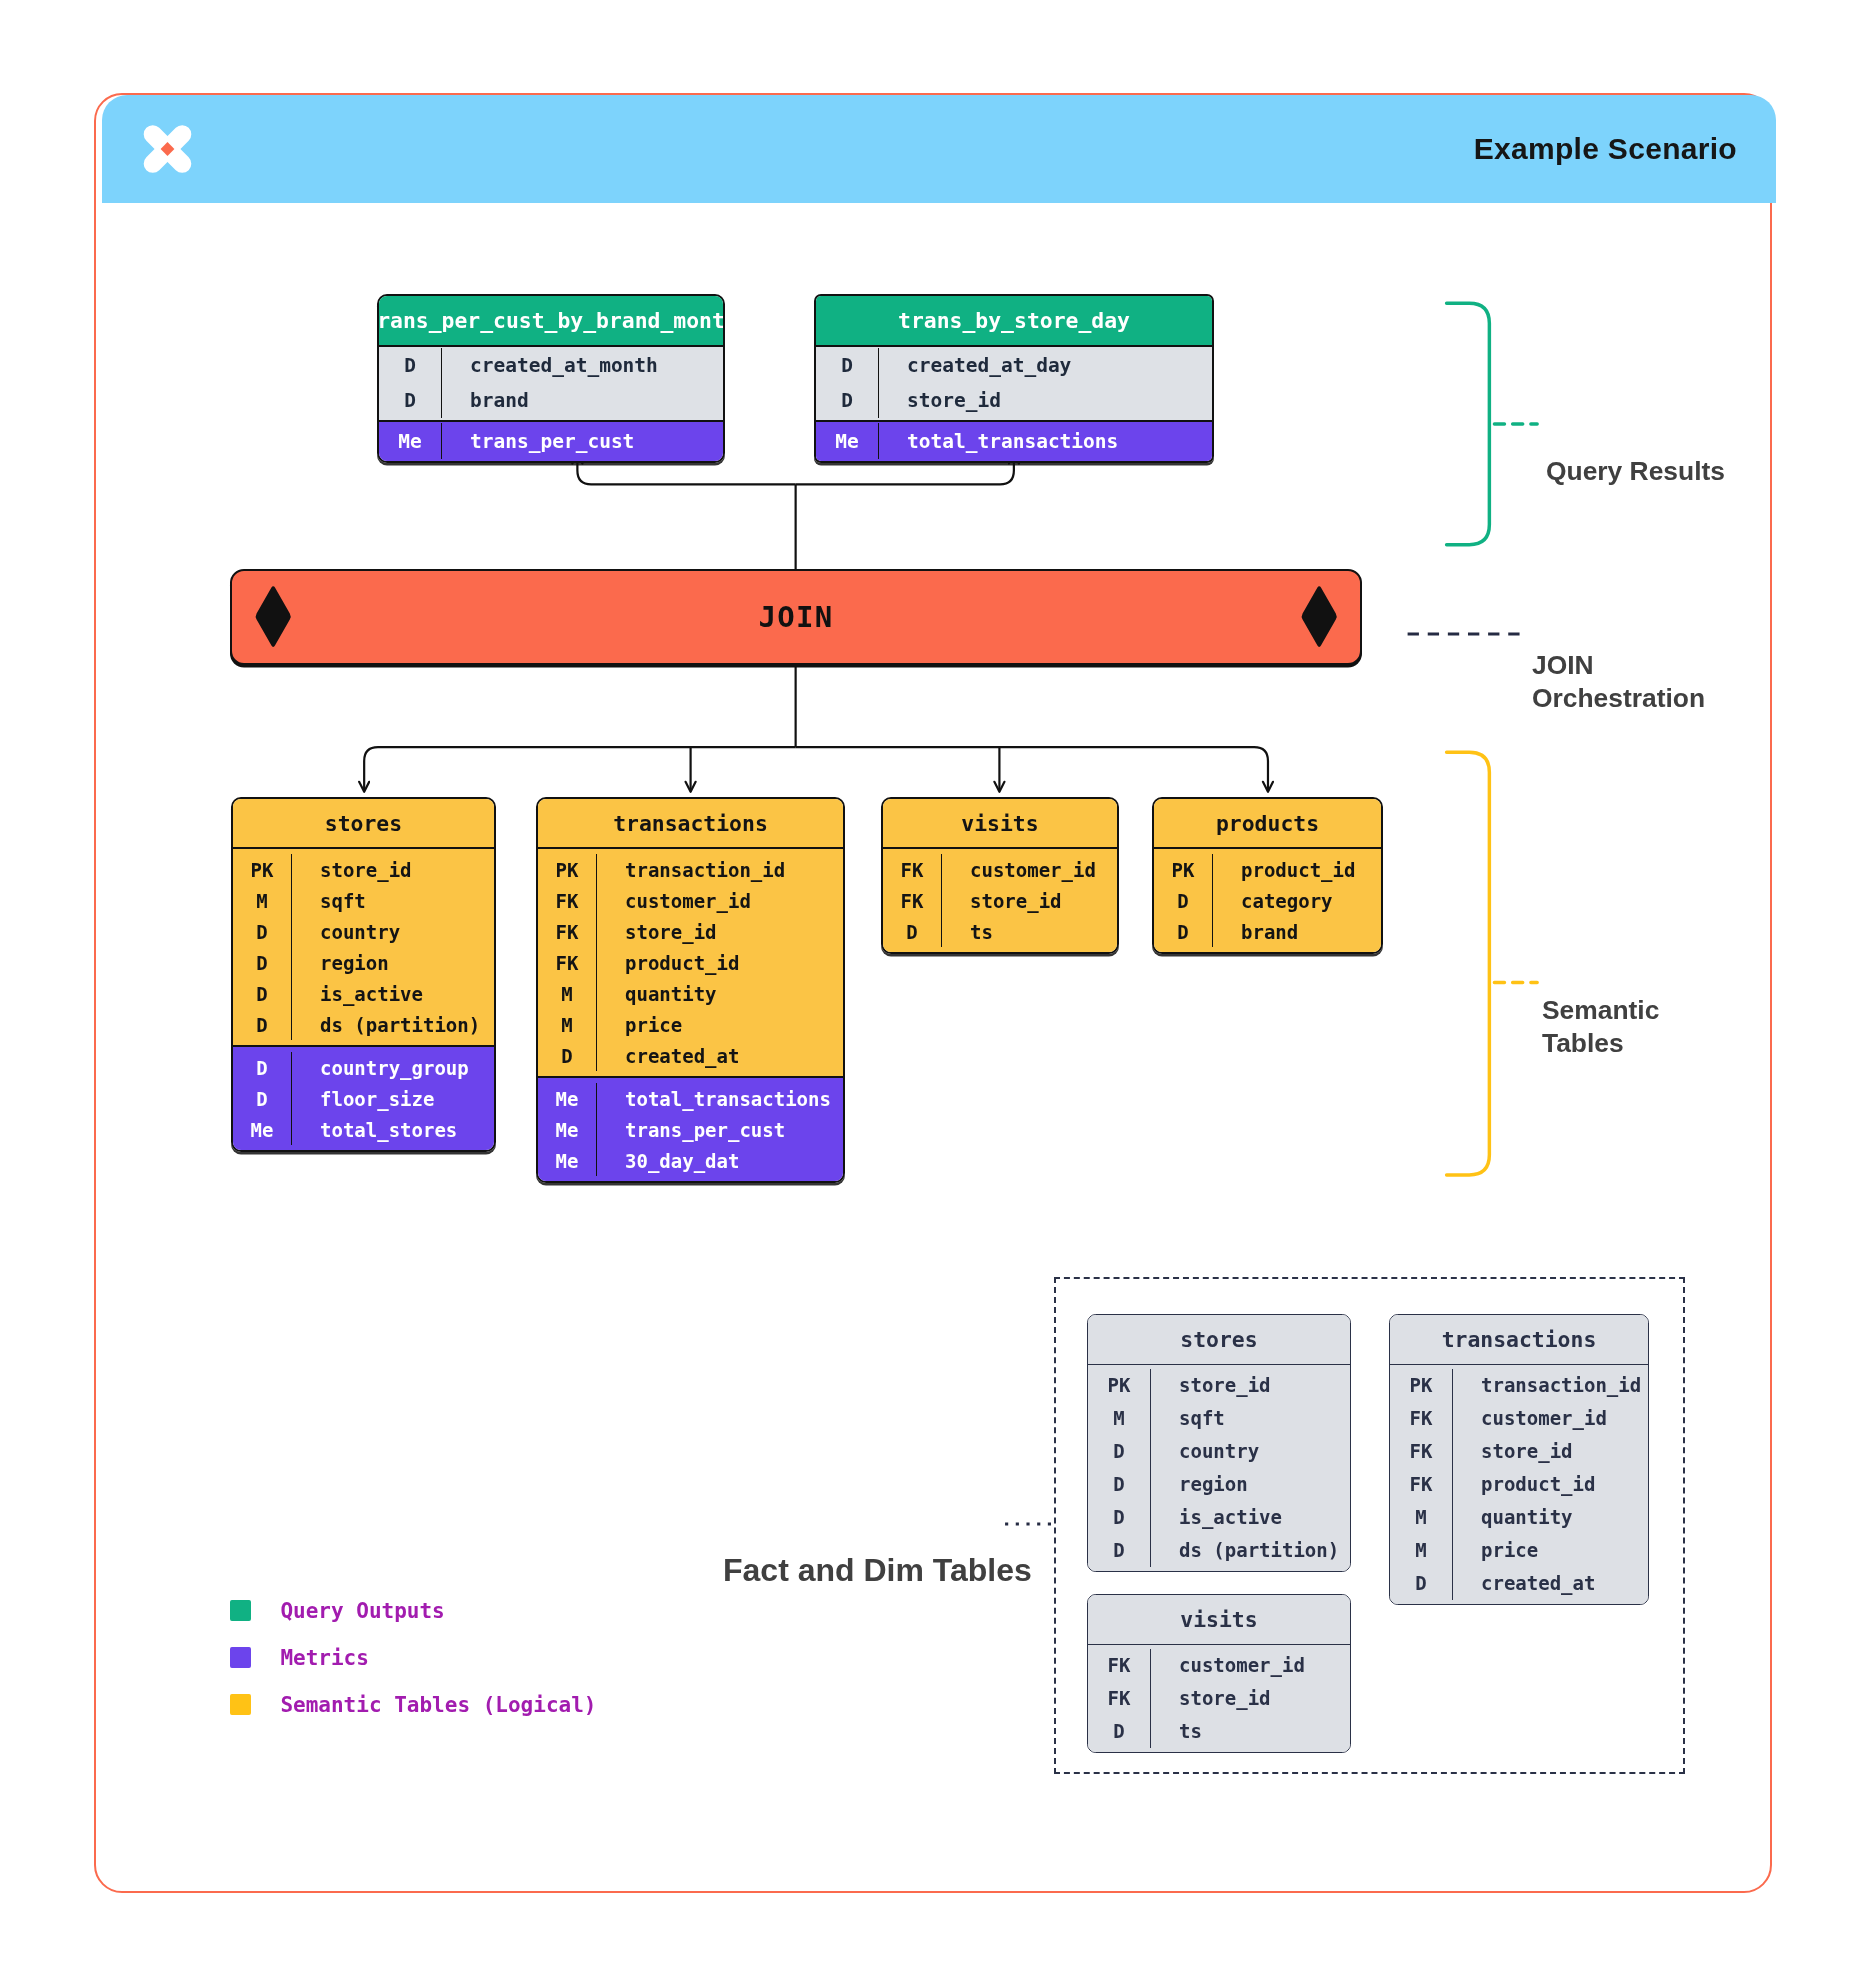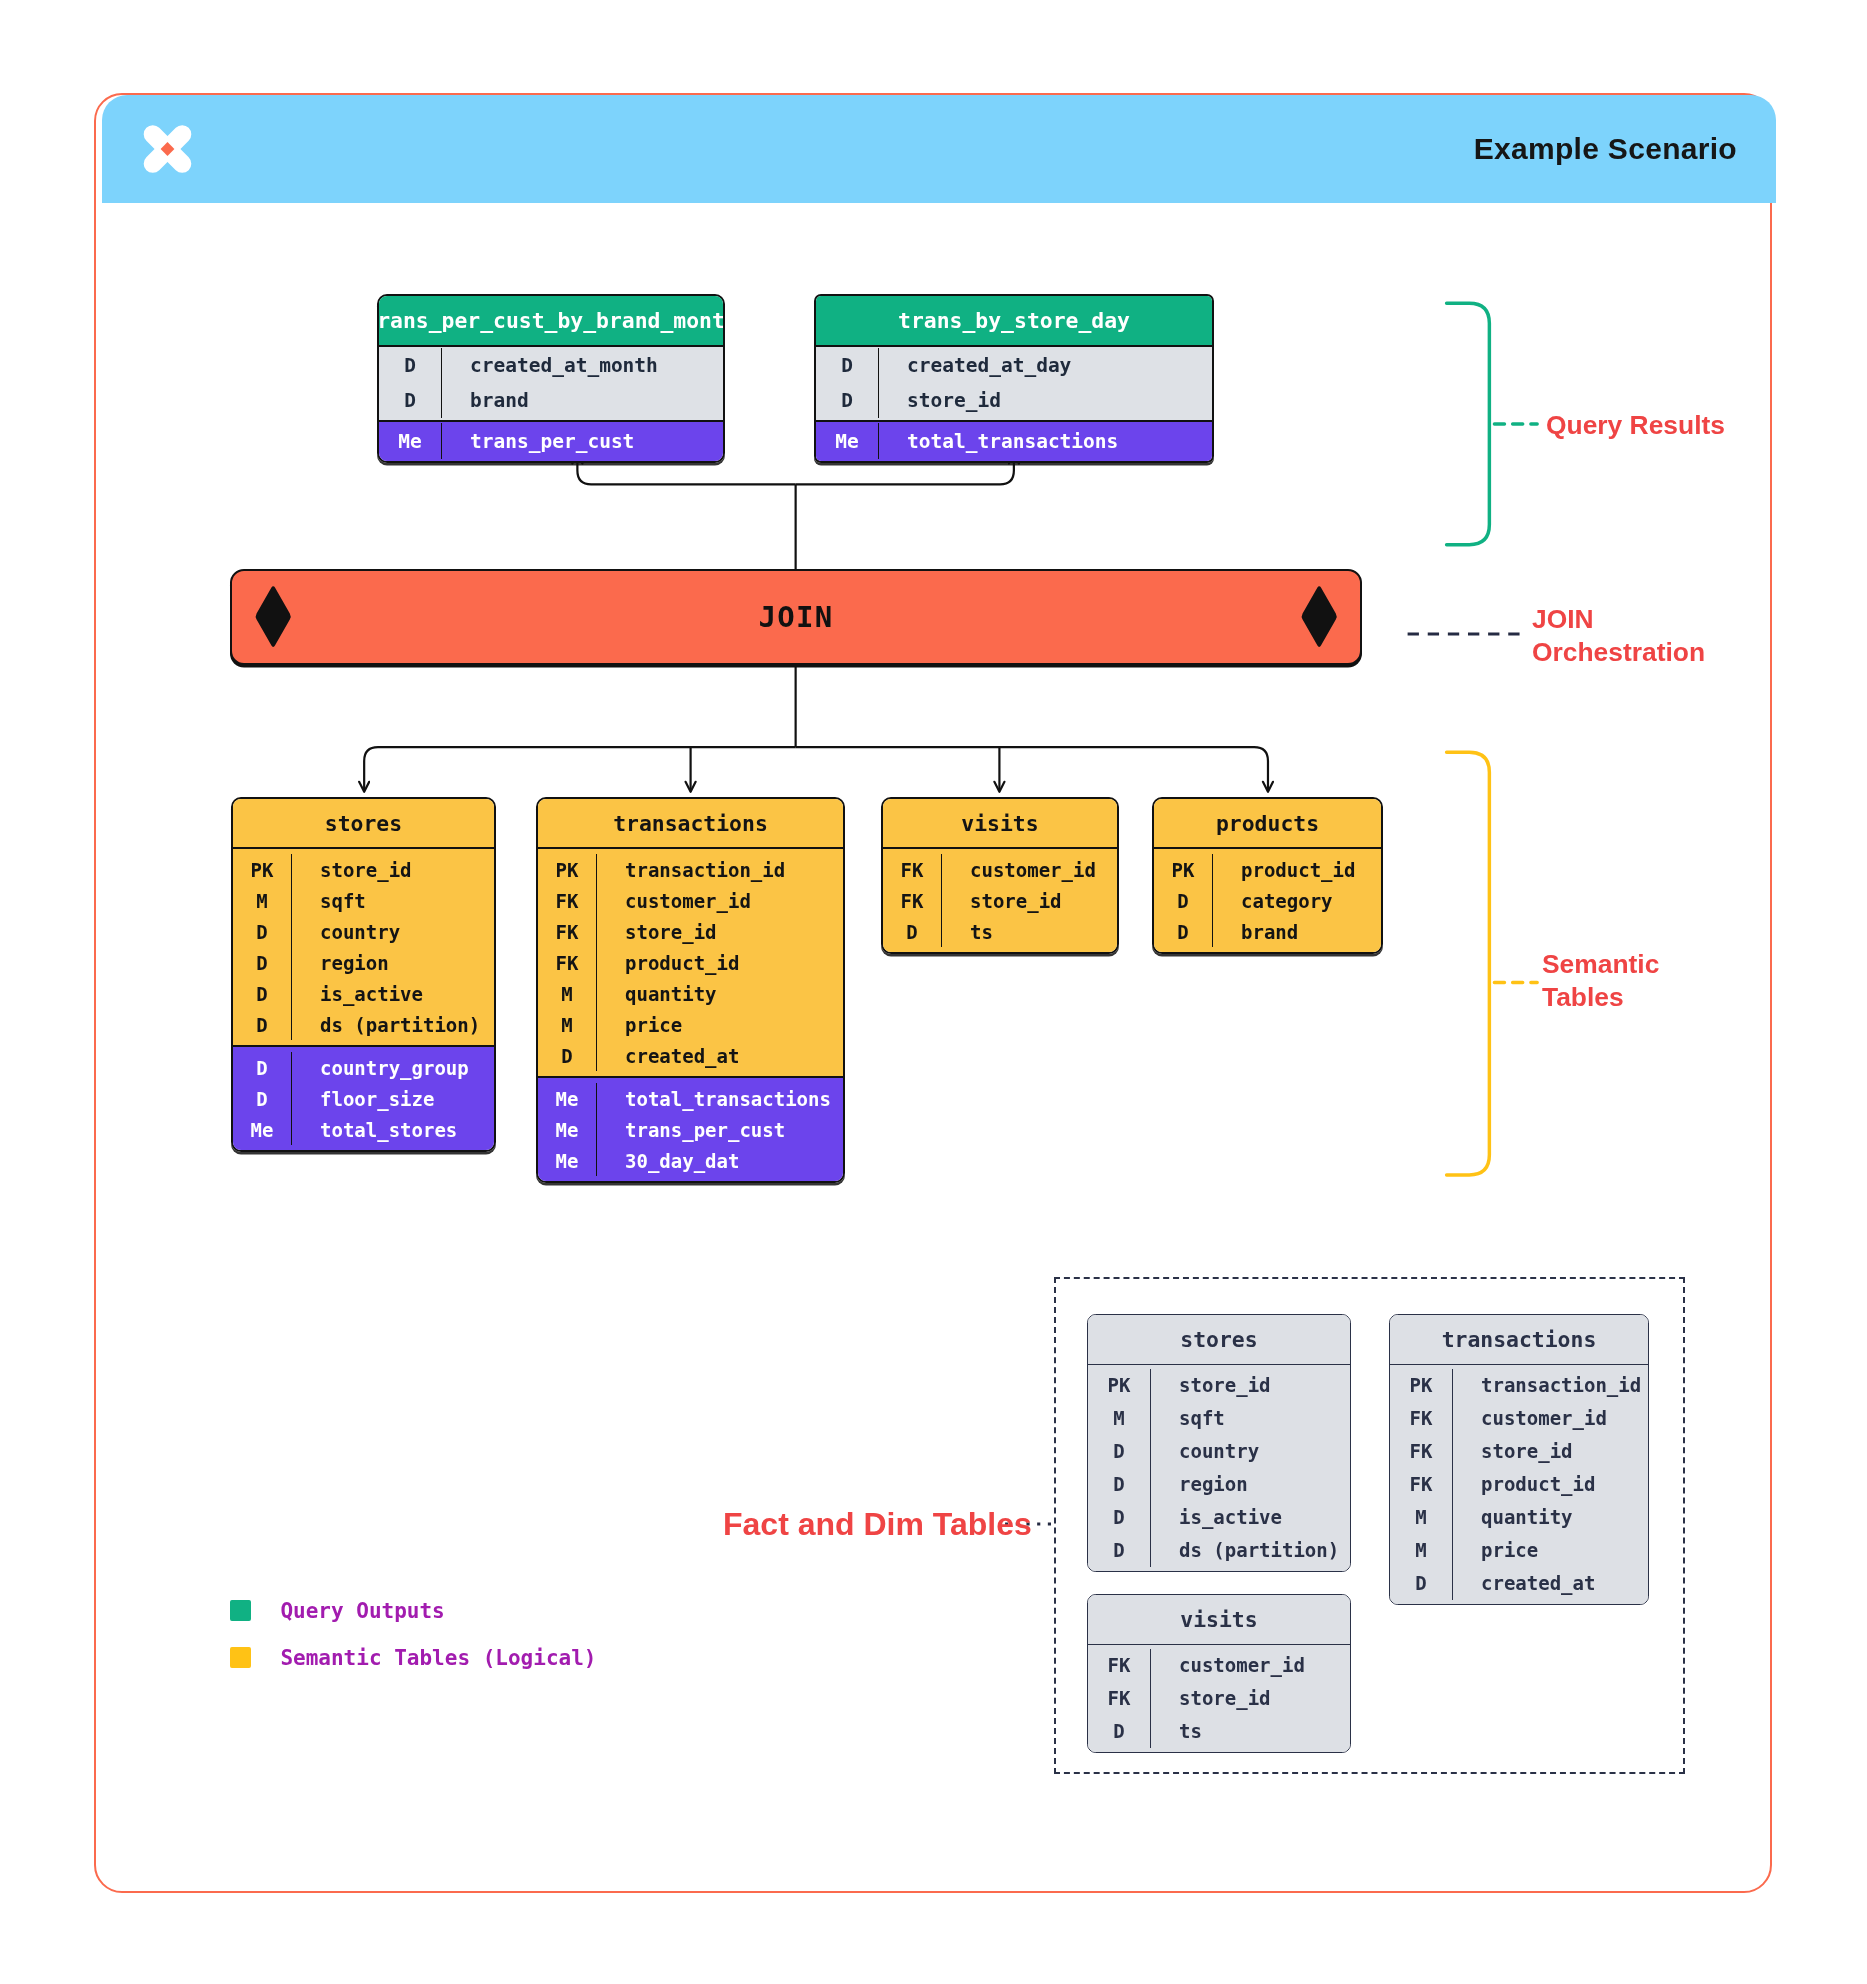--- a/index.html
+++ b/index.html
@@ -65,21 +65,21 @@
   .t-qr-1{left:814px;top:294px;width:400px;border-radius:7px;}
   .t-sem-0{left:231px;top:797px;width:265px;}
   .t-sem-1{left:536px;top:797px;width:309px;}
   .t-sem-2{left:881px;top:797px;width:238px;}
   .t-sem-3{left:1152px;top:797px;width:231px;}
   .t-norm-0{left:1087px;top:1314px;width:264px;}
   .t-norm-1{left:1389px;top:1314px;width:260px;}
   .t-norm-2{left:1087px;top:1594px;width:264px;}
 
   
-  .side-label{position:absolute;color:#ef4444;font-weight:bold;font-size:26.4px;line-height:33px;white-space:nowrap;}
+  .side-label{position:absolute;color:#404040;font-weight:bold;font-size:26.4px;line-height:33px;white-space:nowrap;margin-top:46px;}
   #label-query-results{left:1546px;top:409px;}
   #label-join-orch{left:1532px;top:603px;}
   #label-semantic{left:1542px;top:948px;}
   #label-fact-dim{left:723px;top:1508px;width:272px;text-align:right;font-size:32px;}
 
   
   #fact-box{position:absolute;left:1054px;top:1277px;width:631px;height:497px;
         border:2.5px dashed #2A3147;box-sizing:border-box;}
 
   
@@ -407,17 +407,21 @@
 <div class="side-label" id="label-fact-dim">
   <span>Fact and Dim Tables</span>
 </div>
 
 <div id="legend">
     <div class="legend-item">
       <span class="legend-swatch" style="background: rgb(16, 177, 131);"></span>
       <span class="legend-text">Query Outputs</span>
     </div>
     <div class="legend-item">
+      <span class="legend-swatch" style="background: rgb(108, 68, 236);"></span>
+      <span class="legend-text">Metrics</span>
+    </div>
+    <div class="legend-item">
       <span class="legend-swatch" style="background: rgb(255, 194, 21);"></span>
       <span class="legend-text">Semantic Tables (Logical)</span>
     </div>
   </div>
 
 
 </body></html>

